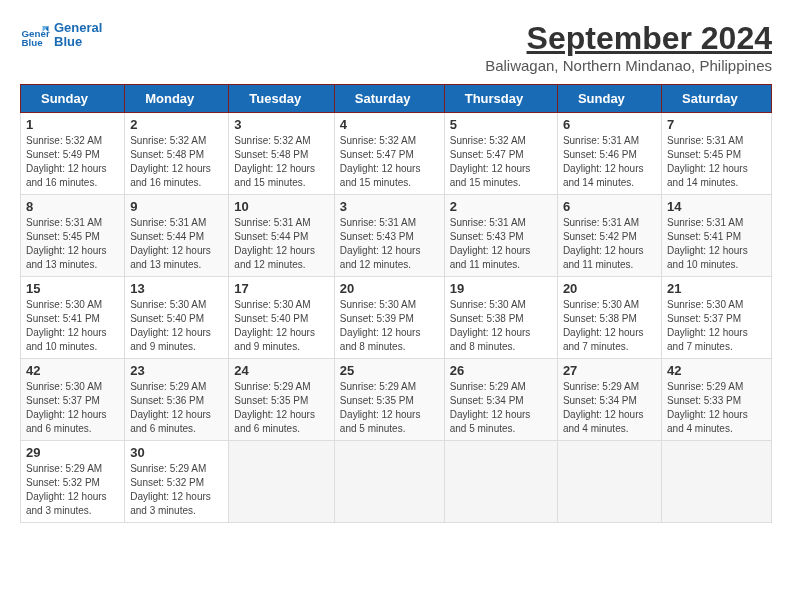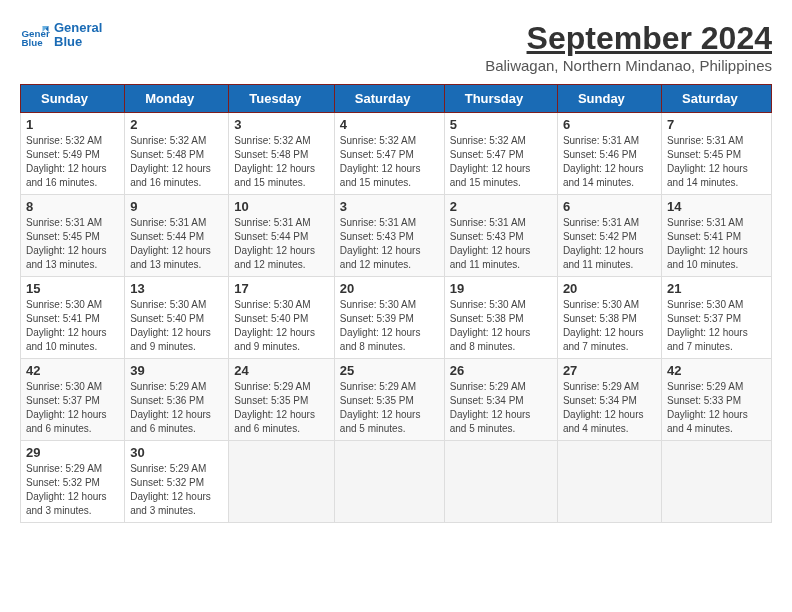--- a/index.html
+++ b/index.html
@@ -202,21 +202,21 @@
           <span class="day-number">21</span>
           <div class="day-info">Sunrise: 5:30 AM<br>Sunset: 5:37 PM<br>Daylight: 12 hours<br>and 7 minutes.</div>
         </td>
       </tr>
       <tr>
         <td>
           <span class="day-number">42</span>
           <div class="day-info">Sunrise: 5:30 AM<br>Sunset: 5:37 PM<br>Daylight: 12 hours<br>and 6 minutes.</div>
         </td>
         <td>
-          <span class="day-number">39</span>
+          <span class="day-number">23</span>
           <div class="day-info">Sunrise: 5:29 AM<br>Sunset: 5:36 PM<br>Daylight: 12 hours<br>and 6 minutes.</div>
         </td>
         <td>
           <span class="day-number">24</span>
           <div class="day-info">Sunrise: 5:29 AM<br>Sunset: 5:35 PM<br>Daylight: 12 hours<br>and 6 minutes.</div>
         </td>
         <td>
           <span class="day-number">25</span>
           <div class="day-info">Sunrise: 5:29 AM<br>Sunset: 5:35 PM<br>Daylight: 12 hours<br>and 5 minutes.</div>
         </td>

